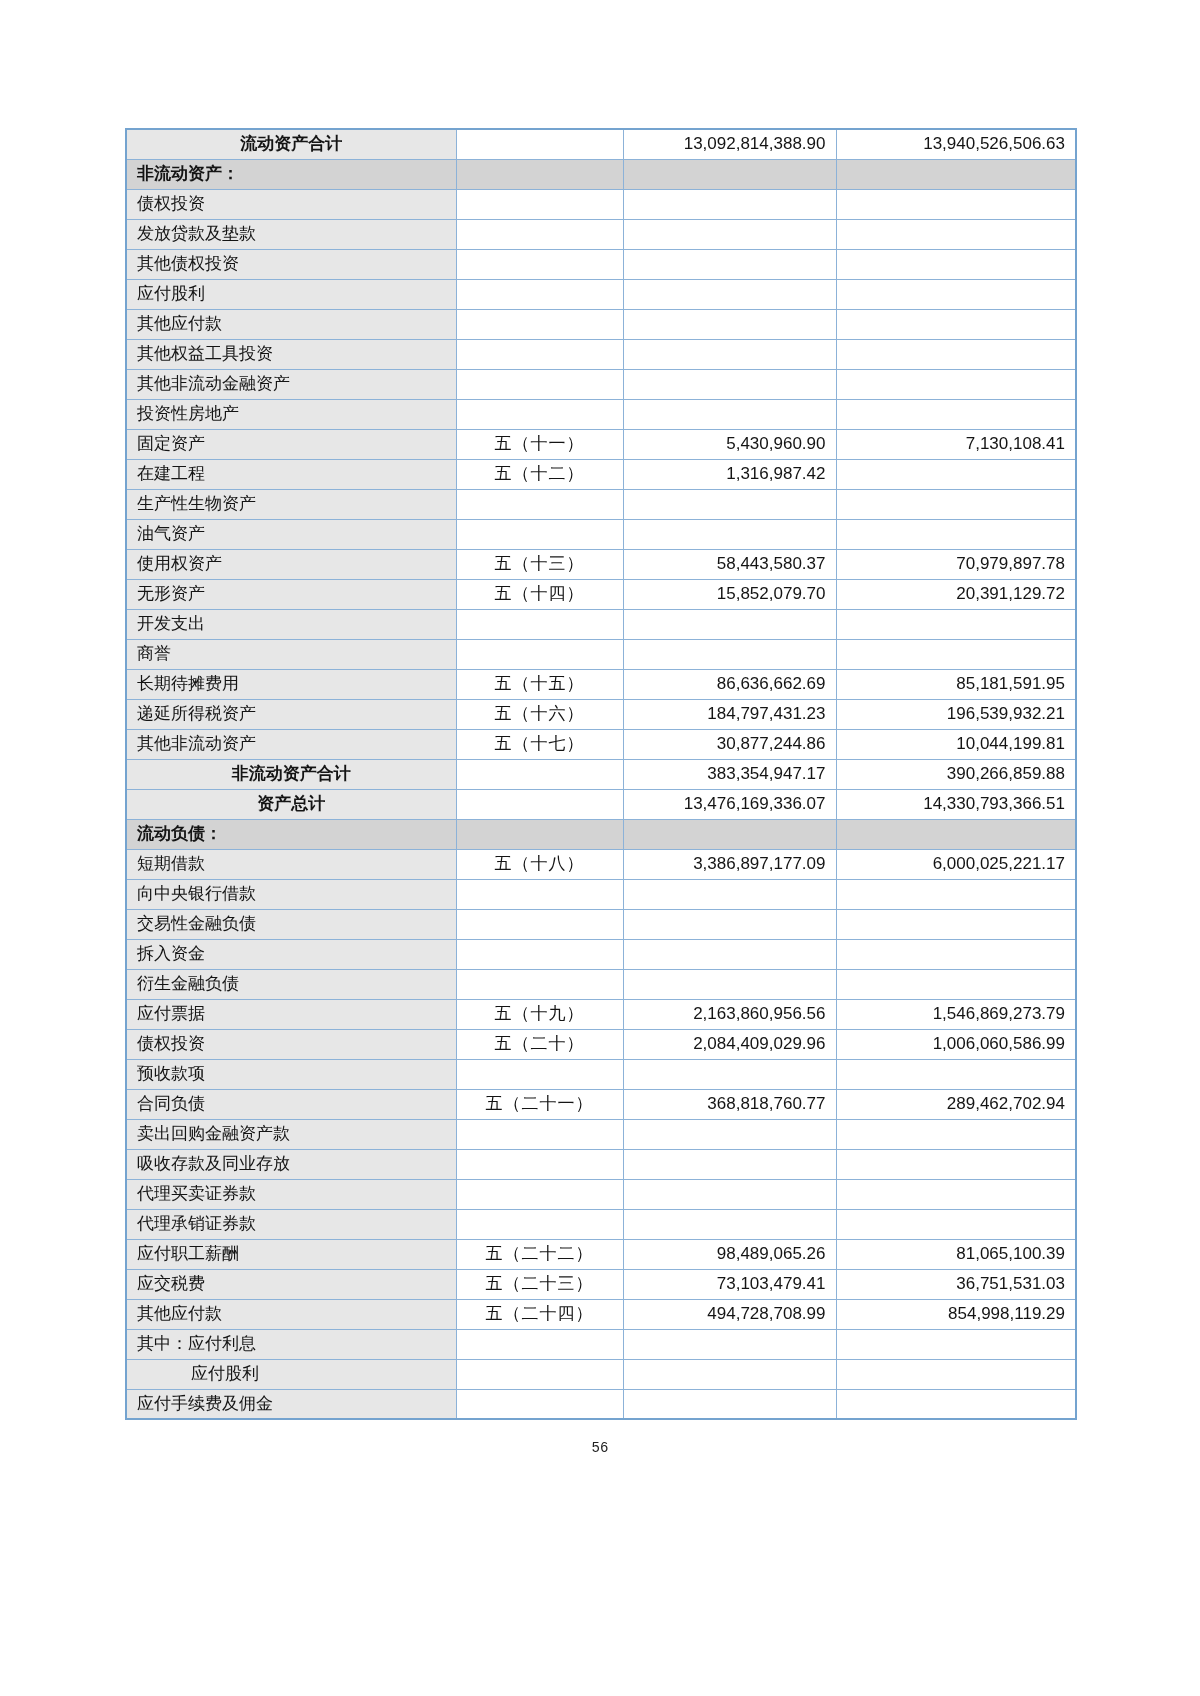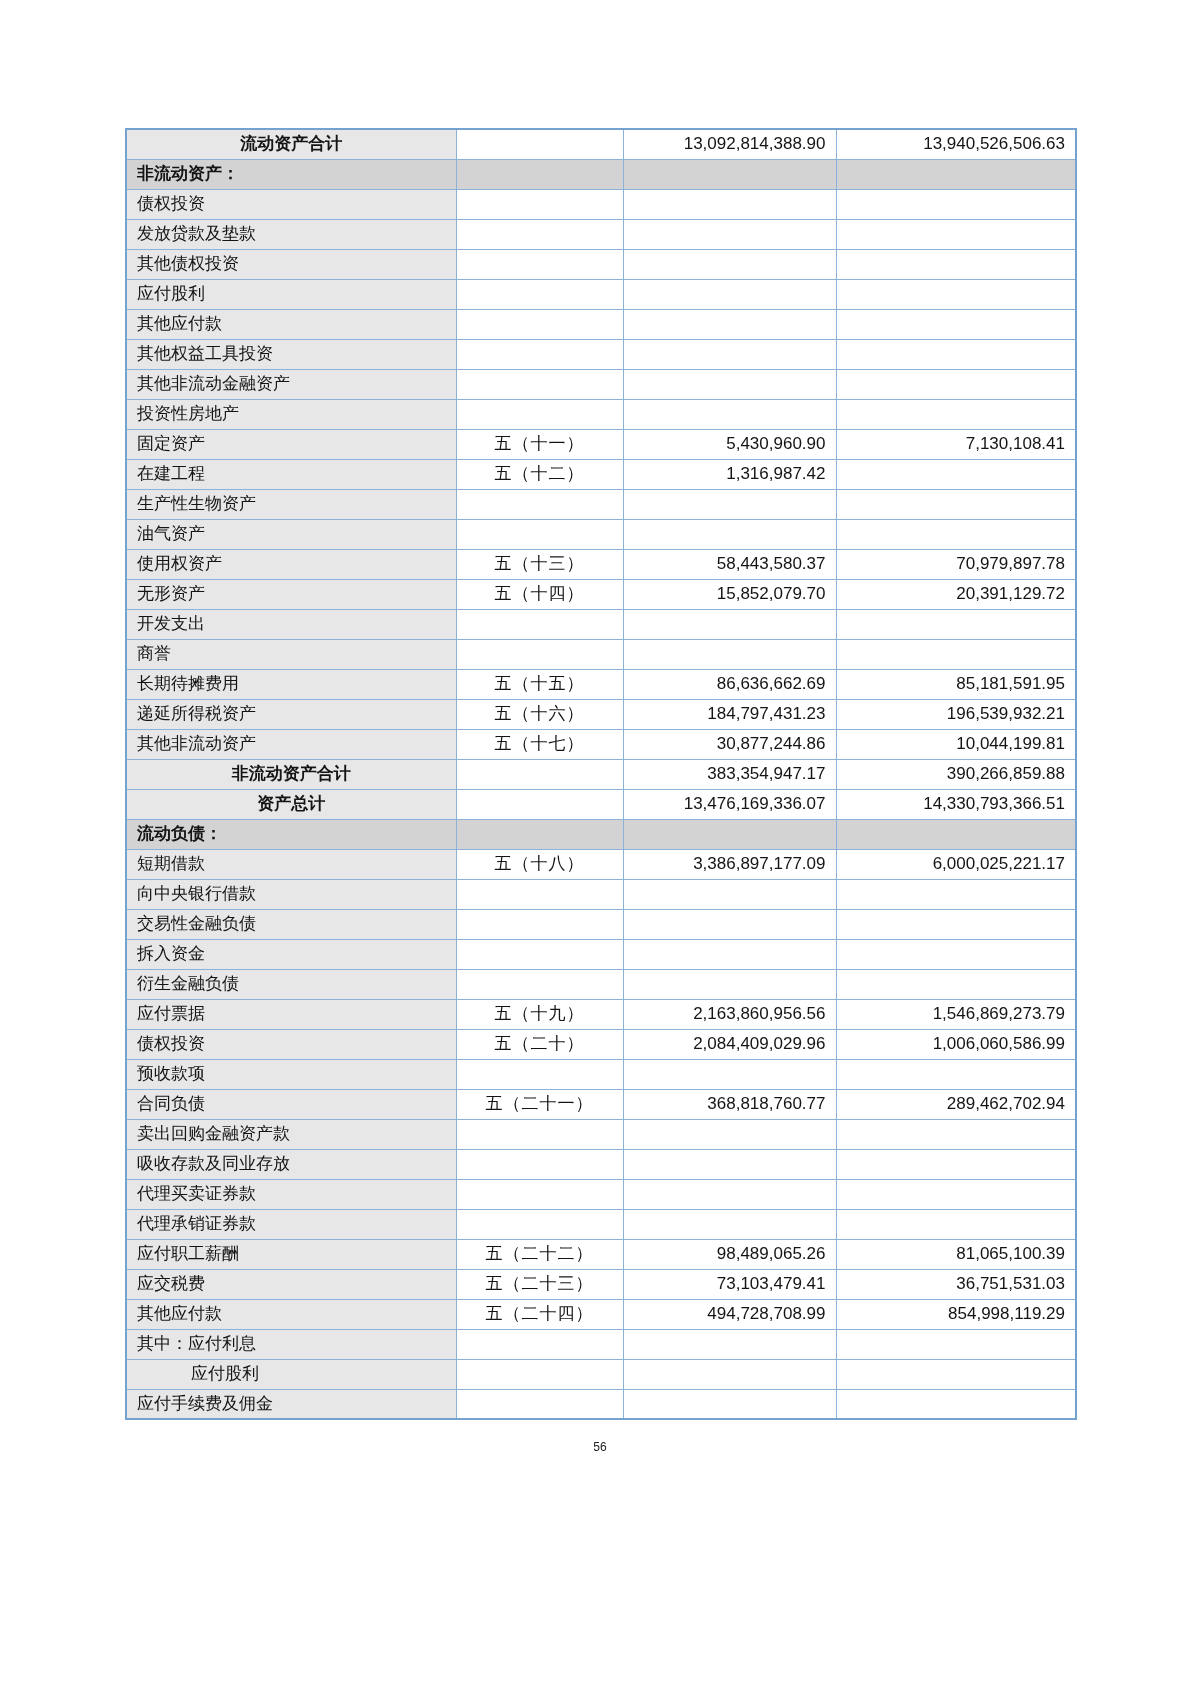--- a/index.html
+++ b/index.html
@@ -50,22 +50,22 @@
     font-weight: bold;
     text-align: center;
     padding-left: 0;
   }
   tr.r-indent td.c-item { padding-left: 64px; }
   .pageno {
     position: absolute;
     left: 0; top: 1440px;
     width: 100%;
     text-align: center;
-    font-family: Liberation Sans, sans-serif;
-    font-size: 12px;
+    font-family: Liberation Mono, monospace;
+    font-size: 14px;
     color: #222222;
   }
 </style>
 </head>
 <body>
 
 <div class="sheet">
   <table class="bs">
     <colgroup>
       <col style="width:330px">

